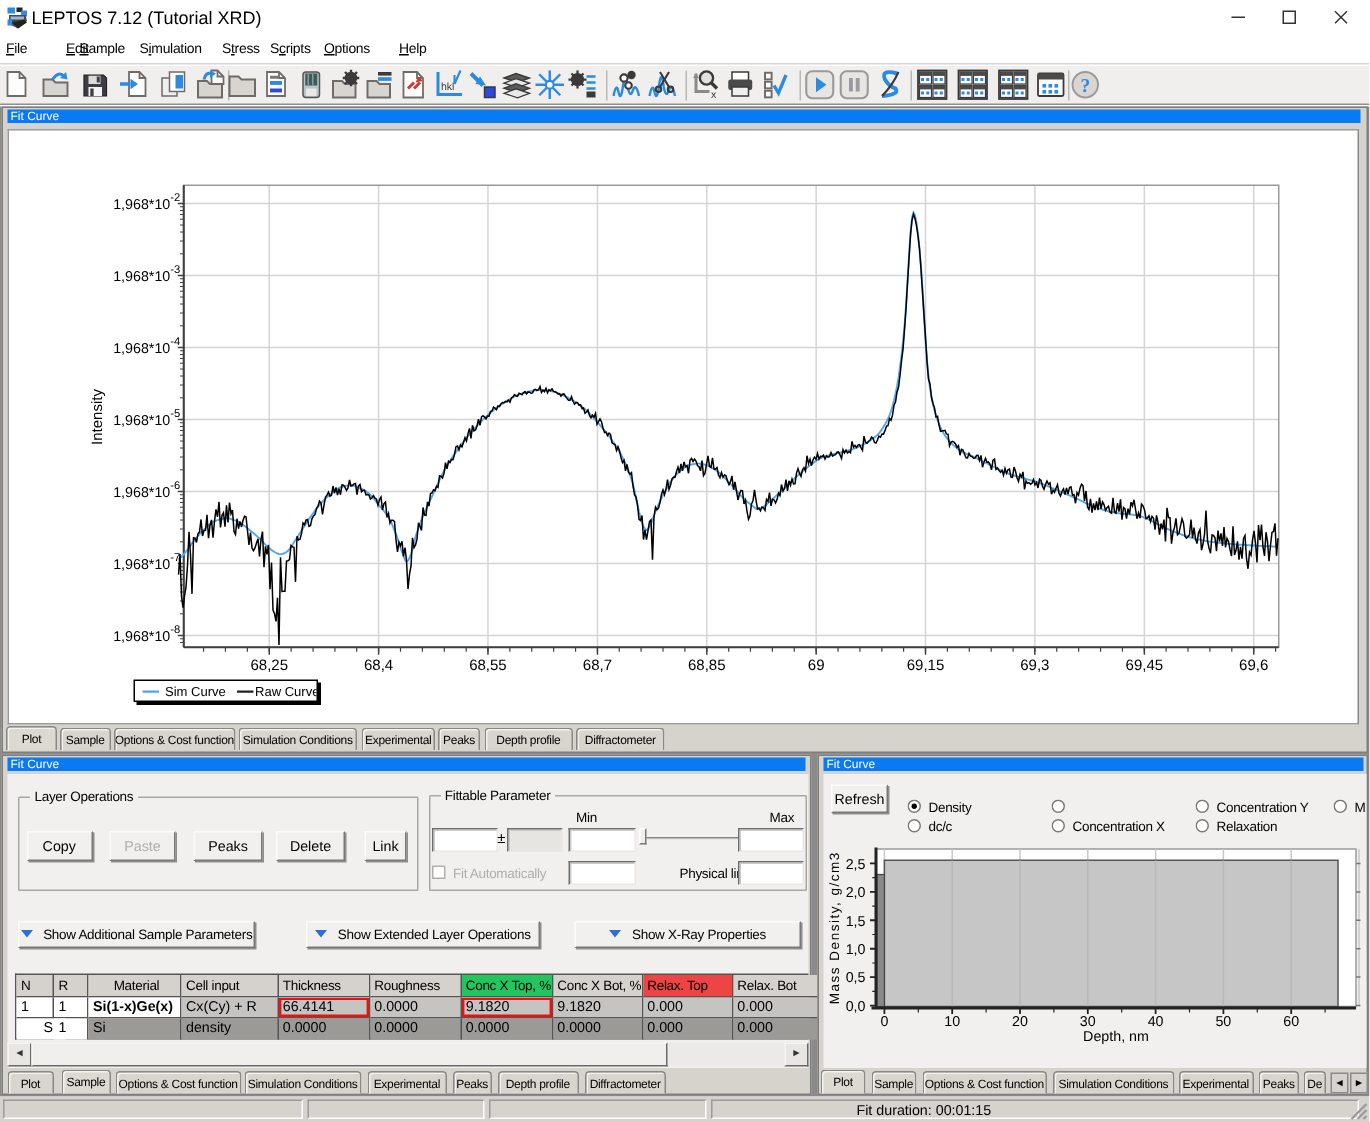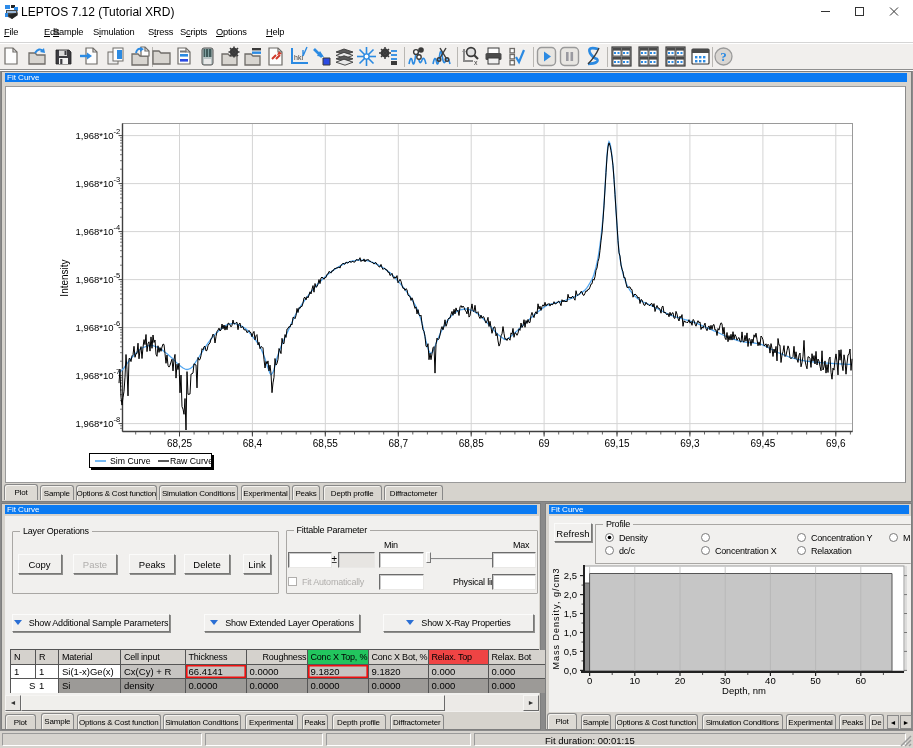--- a/index.html
+++ b/index.html
@@ -512,31 +512,31 @@
           </svg>Show Additional Sample Parameters</div>
         <div class="btn" style="left:199px;top:98px;width:156px;height:18px;line-height:17px;font-size:9px;letter-spacing:-0.2px;white-space:nowrap;"><svg width="9" height="7" style="margin-right:6px;">
             <polygon points="0,1 8,1 4,6" fill="#2b6fd4"></polygon>
           </svg>Show Extended Layer Operations</div>
         <div class="btn" style="left:378px;top:98px;width:151px;height:18px;line-height:17px;font-size:9px;letter-spacing:-0.2px;white-space:nowrap;"><svg width="9" height="7" style="margin-right:6px;">
             <polygon points="0,1 8,1 4,6" fill="#2b6fd4"></polygon>
           </svg>Show X-Ray Properties</div>
         <div class="abs" style="left:5px;top:133px;width:529px;height:44px;border:1px solid #555;border-right:none;">
           <div class="abs" style="left:0px;top:0px;width:25px;height:15px;background:#d5d2cd;border-right:1px solid #555;border-bottom:1px solid #555;font-size:9px;letter-spacing:-0.2px;line-height:15px;padding-left:3px;overflow:hidden;color:#000;">N</div>
           <div class="abs" style="left:25px;top:0px;width:23px;height:15px;background:#d5d2cd;border-right:1px solid #555;border-bottom:1px solid #555;font-size:9px;letter-spacing:-0.2px;line-height:15px;padding-left:3px;overflow:hidden;color:#000;">R</div>
-          <div class="abs" style="left:48px;top:0px;width:62px;height:15px;background:#d5d2cd;border-right:1px solid #555;border-bottom:1px solid #555;font-size:9px;letter-spacing:-0.2px;line-height:15px;padding-left:3px;overflow:hidden;color:#000;">Material</div>
+          <div class="abs" style="left:48px;top:0px;width:62px;height:15px;background:#d5d2cd;border-right:1px solid #555;border-bottom:1px solid #555;font-size:9px;letter-spacing:-0.2px;line-height:15px;padding-left:3px;overflow:hidden;color:#000;text-align:center;">Material</div>
           <div class="abs" style="left:110px;top:0px;width:64.5px;height:15px;background:#d5d2cd;border-right:1px solid #555;border-bottom:1px solid #555;font-size:9px;letter-spacing:-0.2px;line-height:15px;padding-left:3px;overflow:hidden;color:#000;">Cell input</div>
           <div class="abs" style="left:174.5px;top:0px;width:61px;height:15px;background:#d5d2cd;border-right:1px solid #555;border-bottom:1px solid #555;font-size:9px;letter-spacing:-0.2px;line-height:15px;padding-left:3px;overflow:hidden;color:#000;">Thickness</div>
-          <div class="abs" style="left:235.5px;top:0px;width:61px;height:15px;background:#d5d2cd;border-right:1px solid #555;border-bottom:1px solid #555;font-size:9px;letter-spacing:-0.2px;line-height:15px;padding-left:16px;overflow:hidden;color:#000;">Roughness</div>
+          <div class="abs" style="left:235.5px;top:0px;width:61px;height:15px;background:#d5d2cd;border-right:1px solid #555;border-bottom:1px solid #555;font-size:9px;letter-spacing:-0.2px;line-height:15px;padding-left:3px;overflow:hidden;color:#000;">Roughness</div>
           <div class="abs" style="left:296.5px;top:0px;width:61px;height:15px;background:#22c55e;border-right:1px solid #555;border-bottom:1px solid #555;font-size:9px;letter-spacing:-0.2px;line-height:15px;padding-left:3px;overflow:hidden;color:#000;">Conc X Top, %</div>
           <div class="abs" style="left:357.5px;top:0px;width:60px;height:15px;background:#d5d2cd;border-right:1px solid #555;border-bottom:1px solid #555;font-size:9px;letter-spacing:-0.2px;line-height:15px;padding-left:3px;overflow:hidden;color:#000;">Conc X Bot, %</div>
           <div class="abs" style="left:417.5px;top:0px;width:60px;height:15px;background:#ef4444;border-right:1px solid #555;border-bottom:1px solid #555;font-size:9px;letter-spacing:-0.2px;line-height:15px;padding-left:3px;overflow:hidden;color:#000;">Relax. Top</div>
           <div class="abs" style="left:477.5px;top:0px;width:57px;height:15px;background:#d5d2cd;border-right:1px solid #555;border-bottom:1px solid #555;font-size:9px;letter-spacing:-0.2px;line-height:15px;padding-left:3px;overflow:hidden;color:#000;">Relax. Bot</div>
           <div class="abs" style="left:0px;top:15px;width:25px;height:14px;background:#fff;border-right:1px solid #555;border-bottom:1px solid #555;font-size:9.5px;line-height:14px;padding-left:3px;overflow:hidden;color:#000;">1</div>
           <div class="abs" style="left:25px;top:15px;width:23px;height:14px;background:#fff;border-right:1px solid #555;border-bottom:1px solid #555;font-size:9.5px;line-height:14px;padding-left:3px;overflow:hidden;color:#000;">1</div>
-          <div class="abs" style="left:48px;top:15px;width:62px;height:14px;background:#fff;border-right:1px solid #555;border-bottom:1px solid #555;font-size:9.5px;line-height:14px;padding-left:3px;overflow:hidden;color:#000;">Si(1-x)Ge(x)</div>
+          <div class="abs" style="left:48px;top:15px;width:62px;height:14px;background:#fff;border-right:1px solid #555;border-bottom:1px solid #555;font-size:9.5px;line-height:14px;padding-left:3px;overflow:hidden;color:#000;font-weight:bold;">Si(1-x)Ge(x)</div>
           <div class="abs" style="left:110px;top:15px;width:64.5px;height:14px;background:#c6c4c1;border-right:1px solid #555;border-bottom:1px solid #555;font-size:9.5px;line-height:14px;padding-left:3px;overflow:hidden;color:#000;">Cx(Cy) + R</div>
           <div class="abs" style="left:174.5px;top:15px;width:61px;height:14px;background:#c6c4c1;border-right:1px solid #555;border-bottom:1px solid #555;box-shadow:inset 0 0 0 1.6px #ee1010;font-size:9.5px;line-height:14px;padding-left:3px;overflow:hidden;color:#000;">66.4141</div>
           <div class="abs" style="left:235.5px;top:15px;width:61px;height:14px;background:#c6c4c1;border-right:1px solid #555;border-bottom:1px solid #555;font-size:9.5px;line-height:14px;padding-left:3px;overflow:hidden;color:#000;">0.0000</div>
           <div class="abs" style="left:296.5px;top:15px;width:61px;height:14px;background:#c6c4c1;border-right:1px solid #555;border-bottom:1px solid #555;box-shadow:inset 0 0 0 1.6px #ee1010;font-size:9.5px;line-height:14px;padding-left:3px;overflow:hidden;color:#000;">9.1820</div>
           <div class="abs" style="left:357.5px;top:15px;width:60px;height:14px;background:#c6c4c1;border-right:1px solid #555;border-bottom:1px solid #555;font-size:9.5px;line-height:14px;padding-left:3px;overflow:hidden;color:#000;">9.1820</div>
           <div class="abs" style="left:417.5px;top:15px;width:60px;height:14px;background:#c6c4c1;border-right:1px solid #555;border-bottom:1px solid #555;font-size:9.5px;line-height:14px;padding-left:3px;overflow:hidden;color:#000;">0.000</div>
           <div class="abs" style="left:477.5px;top:15px;width:57px;height:14px;background:#c6c4c1;border-right:1px solid #555;border-bottom:1px solid #555;font-size:9.5px;line-height:14px;padding-left:3px;overflow:hidden;color:#000;">0.000</div>
           <div class="abs" style="left:0px;top:29px;width:34px;height:14px;background:#fff;border-right:1px solid #555;font-size:9.5px;line-height:14px;padding-left:18px;overflow:hidden;color:#000;">SUB</div>
           <div class="abs" style="left:25px;top:29px;width:23px;height:14px;background:#fff;border-right:1px solid #555;font-size:9.5px;line-height:14px;padding-left:3px;overflow:hidden;color:#000;">1</div>
           <div class="abs" style="left:48px;top:29px;width:62px;height:14px;background:#9c9a97;border-right:1px solid #555;font-size:9.5px;line-height:14px;padding-left:3px;overflow:hidden;color:#000;">Si</div>
@@ -563,23 +563,20 @@
         <div class="tab" style="left:299.5px;width:26.5px;height:15px;line-height:15px;font-size:8px;letter-spacing:-0.2px;">Peaks</div>
         <div class="tab" style="left:329.5px;width:54px;height:15px;line-height:15px;font-size:8px;letter-spacing:-0.2px;">Depth profile</div>
         <div class="tab" style="left:387.5px;width:54.5px;height:15px;line-height:15px;font-size:8px;letter-spacing:-0.2px;">Diffractometer</div>
       </div>
 </div>
 
 <div class="abs" style="left:545px;top:503px;width:367px;height:227px;background:#d6d3cd;border:1px solid #7e7e7e;">
  <div class="cap abs" style="left:3px;top:1px;width:360px;height:9px;padding:1px 0 0 2px;">Fit Curve</div>
  <div class="abs" style="left:3px;top:12px;width:362px;height:196px;background:#f1f0ee;">
         <div class="btn" style="left:5px;top:7px;width:38px;height:19px;line-height:19px;font-size:9.5px;">Refresh</div>
-        <div class="gbox" style="left:46px;top:8px;width:316px;height:40px;border-right:none;">
-          <span>Profile</span>
-        </div>
         <svg class="abs" style="left:56px;top:17px;" width="10" height="10">
           <circle cx="4.5" cy="4.5" r="4" fill="#fff" stroke="#7a7a7a"></circle>
           <circle cx="4.5" cy="4.5" r="1.8" fill="#000"></circle>
         </svg>
         <div class="abs lbl" style="left:70px;top:17px;">Density</div>
         <svg class="abs" style="left:56px;top:30px;" width="10" height="10">
           <circle cx="4.5" cy="4.5" r="4" fill="#fff" stroke="#7a7a7a"></circle>
         </svg>
         <div class="abs lbl" style="left:70px;top:30px;">dc/c</div>
         <svg class="abs" style="left:152px;top:17px;" width="10" height="10">
@@ -680,21 +677,21 @@
         <div class="tab" style="left:323px;width:15px;height:15px;line-height:15px;font-size:8px;letter-spacing:-0.2px;">De</div>
         <div class="abs" style="left:341px;top:2px;width:12px;height:14px;background:#d6d3ce;border:1px solid #8a8a8a;font-size:7px;text-align:center;line-height:13px;">◄</div>
         <div class="abs" style="left:354px;top:2px;width:12px;height:14px;background:#d6d3ce;border:1px solid #8a8a8a;font-size:7px;text-align:center;line-height:13px;">►</div>
       </div>
 </div>
 
 <div class="abs" style="left:0;top:731px;width:913px;height:17px;background:#d6d3ce;">
  <div class="abs" style="left:2px;top:2px;width:200px;height:13px;border:1px solid;border-color:#9a9a9a #fff #fff #9a9a9a;"></div>
  <div class="abs" style="left:205px;top:2px;width:118px;height:13px;border:1px solid;border-color:#9a9a9a #fff #fff #9a9a9a;"></div>
  <div class="abs" style="left:326px;top:2px;width:145px;height:13px;border:1px solid;border-color:#9a9a9a #fff #fff #9a9a9a;"></div>
- <div class="abs" style="left:474px;top:2px;width:432px;height:13px;border:1px solid;border-color:#9a9a9a #fff #fff #9a9a9a;font-size:9.5px;padding:1px 0 0 70px;color:#000;">Fit duration: 00:01:15</div>
+ <div class="abs" style="left:474px;top:2px;width:432px;height:13px;border:1px solid;border-color:#9a9a9a #fff #fff #9a9a9a;font-size:9.5px;padding:1px 0 0 96px;color:#000;">Fit duration: 00:01:15</div>
  <svg class="abs" style="right:1px;top:4px;" width="12" height="12">
         <g stroke="#9a9a9a" stroke-width="1.5">
           <line x1="11" y1="1" x2="1" y2="11"></line>
           <line x1="11" y1="5" x2="5" y2="11"></line>
           <line x1="11" y1="9" x2="9" y2="11"></line>
         </g>
       </svg>
 </div>
 </div>
 </body></html>

